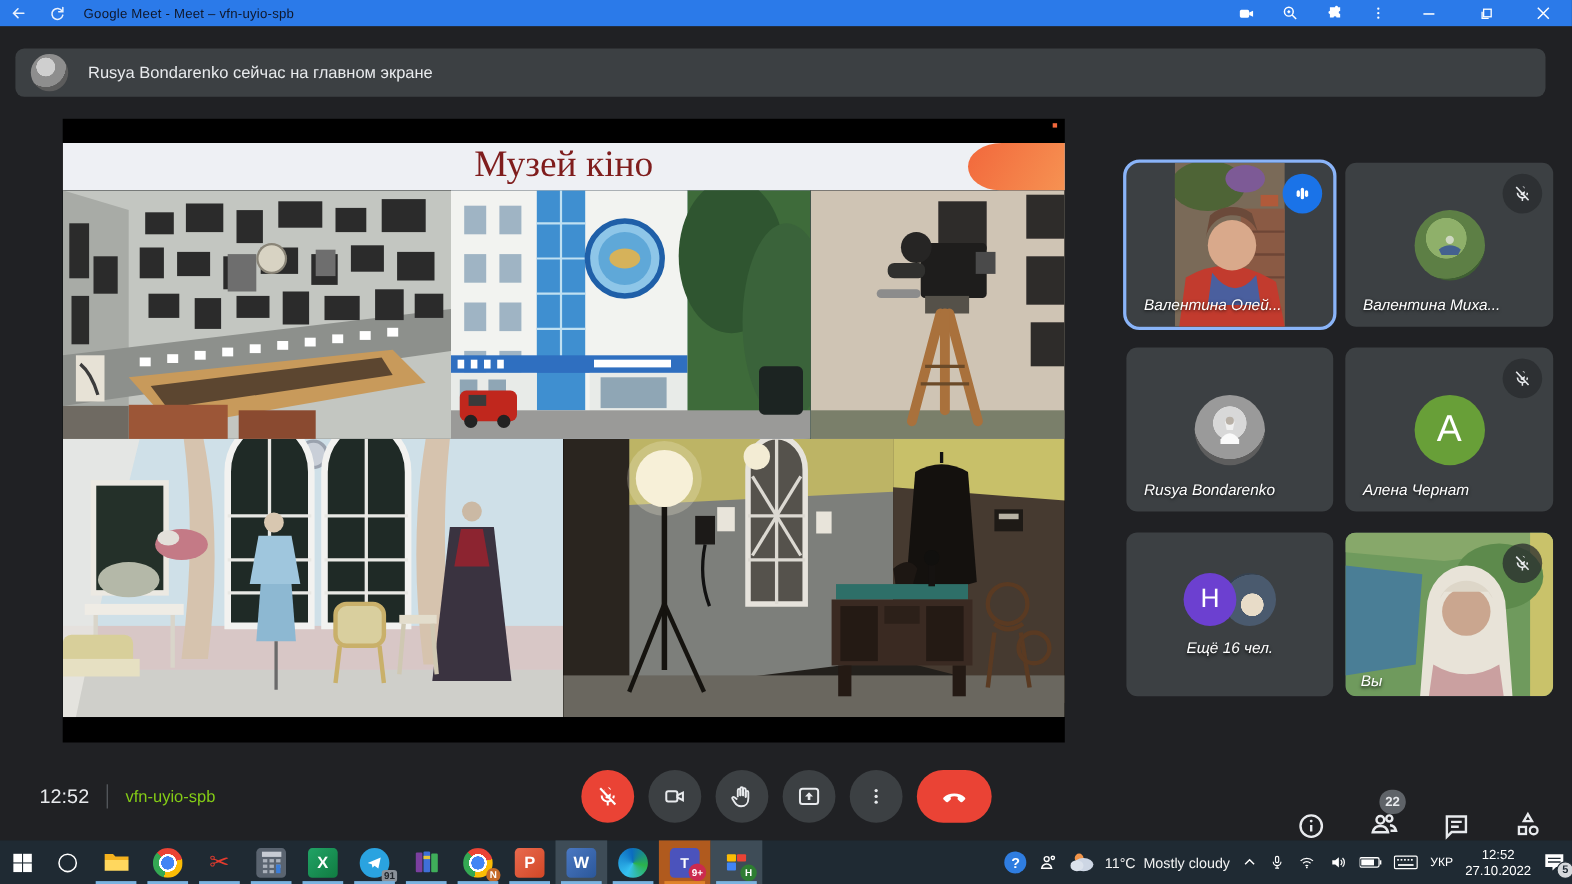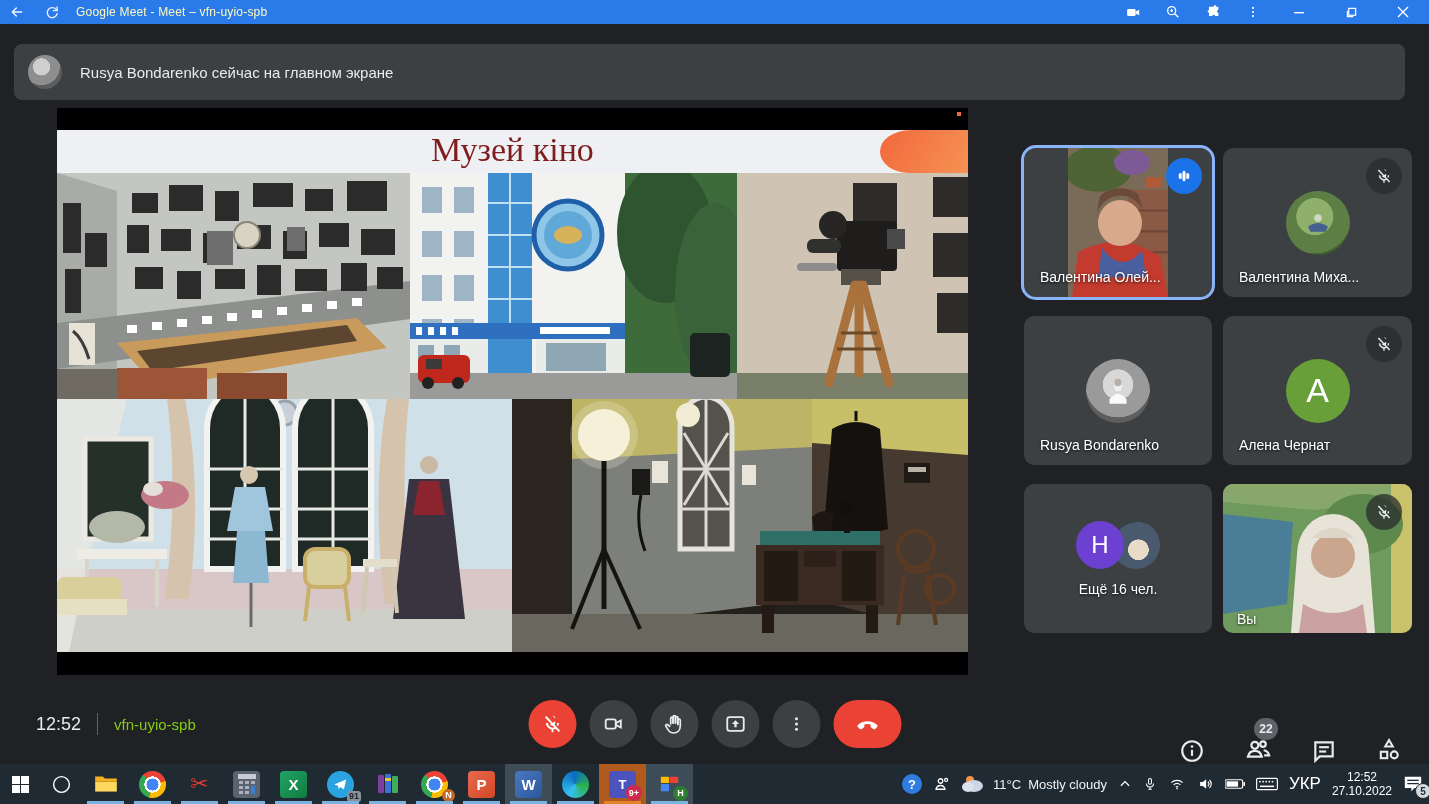--- a/index.html
+++ b/index.html
@@ -4,29 +4,29 @@
 <style>
   * { margin:0; padding:0; box-sizing:border-box; }
   html,body { width:1429px; height:804px; overflow:hidden; background:#202124;
               font-family:"Liberation Sans","DejaVu Sans",sans-serif; }
 
   
   .titlebar { position:absolute; left:0; top:0; width:1429px; height:24px;
               background:#2b7ae9; display:flex; align-items:center; color:#fff; }
   .tb-icon { width:34px; height:24px; display:flex; align-items:center; justify-content:center;
              font-size:14px; color:#eaf1fd; }
-  .tb-title { font-size:12px; color:#fef9c3; margin-left:8px; letter-spacing:.2px; }
+  .tb-title { font-size:12px; color:#0f172a; margin-left:8px; letter-spacing:.2px; }
   .tb-right { margin-left:auto; display:flex; align-items:center; }
   .tb-right .tb-icon { width:40px; }
   .tb-winbtn { width:52px; height:24px; display:flex; align-items:center; justify-content:center; color:#fff; }
 
   
   .meet { position:absolute; left:0; top:24px; width:1429px; height:740px; background:#202124; }
 
-  .notify { position:absolute; left:14px; right:24px; top:20px; height:56px; border-radius:8px;
+  .notify { position:absolute; left:14px; right:24px; top:20px; height:44px; border-radius:8px;
             background:#3c4043; display:flex; align-items:center; padding-left:14px; gap:18px; }
   .notify-avatar { width:34px; height:34px; border-radius:50%;
                    background:radial-gradient(circle at 40% 35%, #cfcfcf 0 28%, #8e8e8e 29% 60%, #5c5c5c 61%); }
   .notify-text { color:#e8eaed; font-size:15px; }
 
   
   .slide { position:absolute; left:57px; top:84px; width:911px; height:567px; background:#000; overflow:hidden; }
   .slide-dot { position:absolute; right:7px; top:4px; width:4px; height:4px; background:#f2683c; }
   .slide-title-strip { position:absolute; left:0; top:22px; width:911px; height:43px; background:#eef0f4; }
   .slide-title { position:absolute; left:0; right:0; top:1px; text-align:center;
@@ -40,21 +40,21 @@
   .ph-c { left:680px;top:65px; width:231px; height:226px; }
   .ph-d { left:0;   top:291px; width:455px; height:253px; }
   .ph-e { left:455px;top:291px; width:456px; height:253px; }
 
   
   .tiles { position:absolute; left:1024px; top:124px; width:388px;
            display:grid; grid-template-columns:188px 189px; grid-auto-rows:149px; column-gap:11px; row-gap:19px; }
   .tile { position:relative; background:#3c4043; border-radius:10px; overflow:hidden; }
   .tile.speaking { outline:3px solid #8ab4f8; outline-offset:0; border-radius:12px; }
   .tile-name { position:absolute; left:16px; bottom:12px; color:#fff; font-size:14px; font-weight:500;
-               text-shadow:0 1px 3px rgba(0,0,0,.8); white-space:nowrap; }
+               text-shadow:0 1px 3px rgba(0,0,0,.8); white-space:nowrap;font-style:italic; }
   .tile-name.center { left:0; right:0; text-align:center; }
   .badge-ind { position:absolute; top:10px; right:10px; width:36px; height:36px; border-radius:50%;
                display:flex; align-items:center; justify-content:center; }
   .ind-speak { background:#1a73e8; }
   .ind-mute  { background:rgba(40,43,46,.75); }
   .avatar-wrap { position:absolute; inset:0; display:flex; align-items:center; justify-content:center; }
   .avatar { border-radius:50%; display:flex; align-items:center; justify-content:center; }
   .tile-video { position:absolute; top:0; bottom:0; }
 
   
@@ -89,21 +89,21 @@
              font-weight:700; font-size:15px; color:#fff; position:relative; }
   .round { border-radius:50%; }
   .mini-badge { position:absolute; right:-7px; bottom:-4px; background:#8a9199; color:#20262c;
                 font-size:9px; font-weight:700; border-radius:3px; padding:0 2px; line-height:11px; }
   .red-badge { position:absolute; right:-7px; bottom:-5px; background:#cc2b4e; color:#fff;
                font-size:9px; font-weight:700; border-radius:50%; width:14px; height:14px;
                display:flex; align-items:center; justify-content:center; }
   .tray { position:absolute; right:2px; top:764px; height:40px; display:flex; align-items:center; gap:11px; padding-right:4px; }
   .tray-item { display:flex; align-items:center; justify-content:center; }
   .weather { display:flex; align-items:center; gap:7px; font-size:13px; color:#f2f2f2; }
-  .lang { font-size:17px; color:#fff; }
+  .lang { font-size:11px; color:#fff; }
   .tray-time { text-align:center; font-size:12px; line-height:14px; color:#fff; }
   .notifbox { position:relative; }
   .notif-badge { position:absolute; right:-8px; bottom:-6px; width:16px; height:16px; border-radius:50%;
                  background:#d6d9dc; color:#1f2a33; font-size:10px; font-weight:700;
                  display:flex; align-items:center; justify-content:center; border:1px solid #1f2a33; }
 </style>
 </head>
 <body>
 
 <div class="titlebar">

